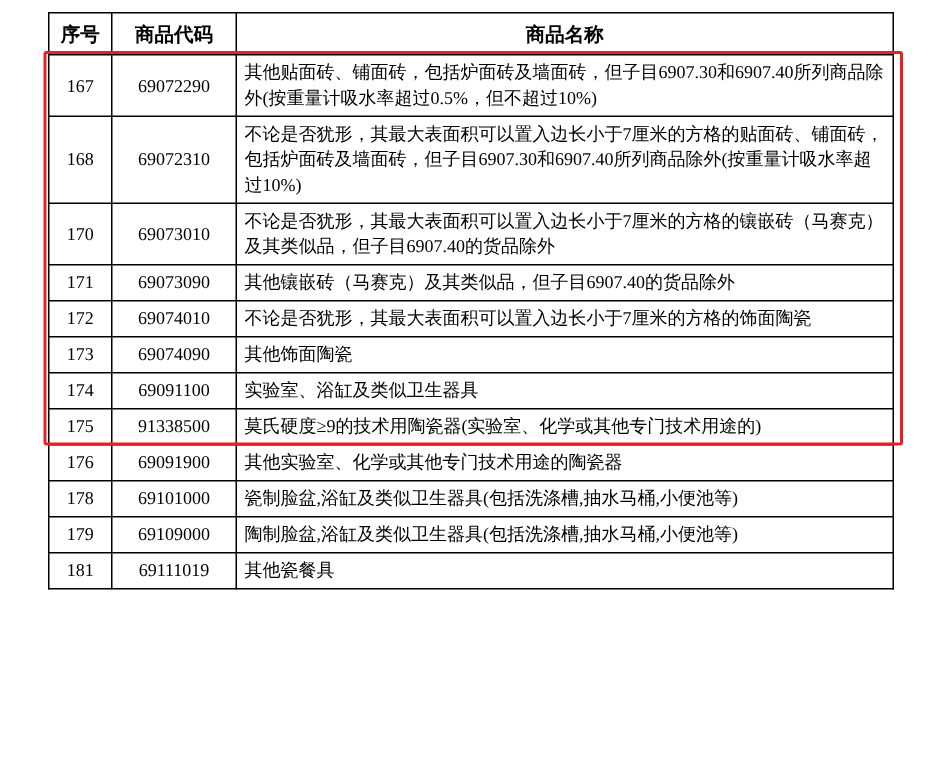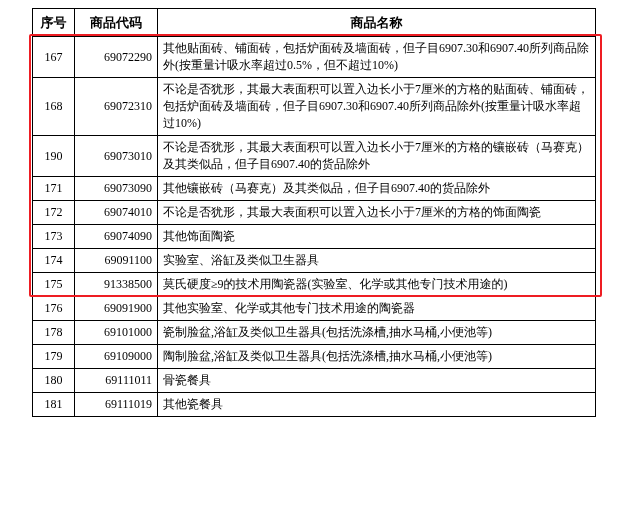--- a/index.html
+++ b/index.html
@@ -43,21 +43,21 @@
   }
   col.c-idx { width: 42px; }
   col.c-code { width: 83px; }
   col.c-name { width: 438px; }
   td.idx {
     text-align: center;
     font-size: 12px;
     margin-top: 28px;
   }
   td.code {
-    text-align: right;
+    text-align: center;
     padding-left: 7px;
     font-size: 12px;
   }
   td.name {
     text-align: left;
     padding-left: 7px;
     padding-right: 6px;
     font-size: 12px;
     line-height: 18px;
   }
@@ -91,21 +91,21 @@
           <td class="idx">167</td>
           <td class="code">69072290</td>
           <td class="name">其他贴面砖、铺面砖，包括炉面砖及墙面砖，但子目6907.30和6907.40所列商品除外(按重量计吸水率超过0.5%，但不超过10%)</td>
         </tr>
         <tr>
           <td class="idx">168</td>
           <td class="code">69072310</td>
           <td class="name">不论是否犹形，其最大表面积可以置入边长小于7厘米的方格的贴面砖、铺面砖，包括炉面砖及墙面砖，但子目6907.30和6907.40所列商品除外(按重量计吸水率超过10%)</td>
         </tr>
         <tr>
-          <td class="idx">190</td>
+          <td class="idx">170</td>
           <td class="code">69073010</td>
           <td class="name">不论是否犹形，其最大表面积可以置入边长小于7厘米的方格的镶嵌砖（马赛克）及其类似品，但子目6907.40的货品除外</td>
         </tr>
         <tr>
           <td class="idx">171</td>
           <td class="code">69073090</td>
           <td class="name">其他镶嵌砖（马赛克）及其类似品，但子目6907.40的货品除外</td>
         </tr>
         <tr>
           <td class="idx">172</td>
@@ -136,25 +136,20 @@
           <td class="idx">178</td>
           <td class="code">69101000</td>
           <td class="name">瓷制脸盆,浴缸及类似卫生器具(包括洗涤槽,抽水马桶,小便池等)</td>
         </tr>
         <tr>
           <td class="idx">179</td>
           <td class="code">69109000</td>
           <td class="name">陶制脸盆,浴缸及类似卫生器具(包括洗涤槽,抽水马桶,小便池等)</td>
         </tr>
         <tr>
-          <td class="idx">180</td>
-          <td class="code">69111011</td>
-          <td class="name">骨瓷餐具</td>
-        </tr>
-        <tr>
           <td class="idx">181</td>
           <td class="code">69111019</td>
           <td class="name">其他瓷餐具</td>
         </tr>
       </tbody>
   </table>
   <div id="highlight" style="left: -3.5px; top: 25.5px; width: 569px; height: 259px; border-color: rgb(238, 29, 35);"></div>
 </div>
 
 </body></html>

